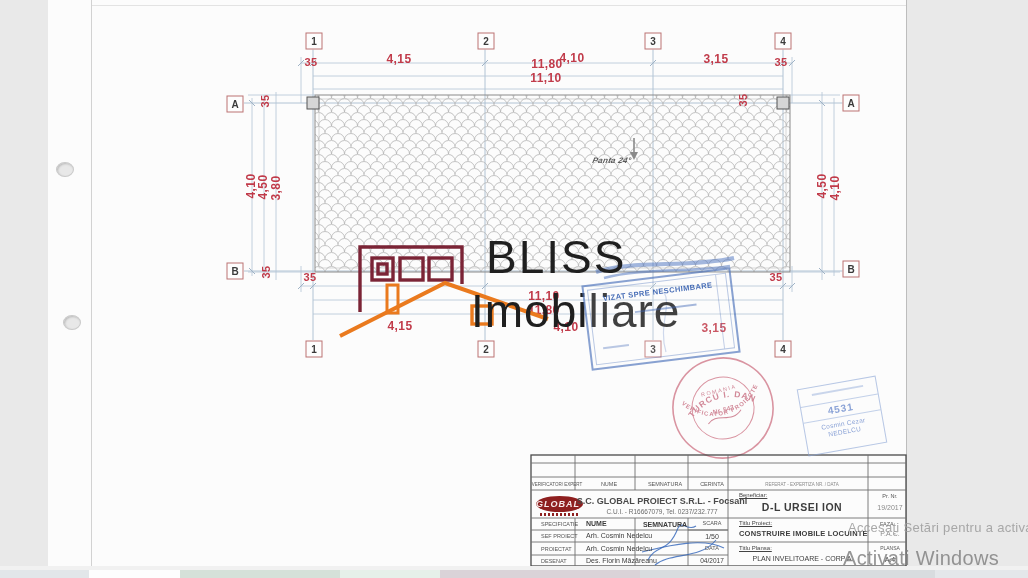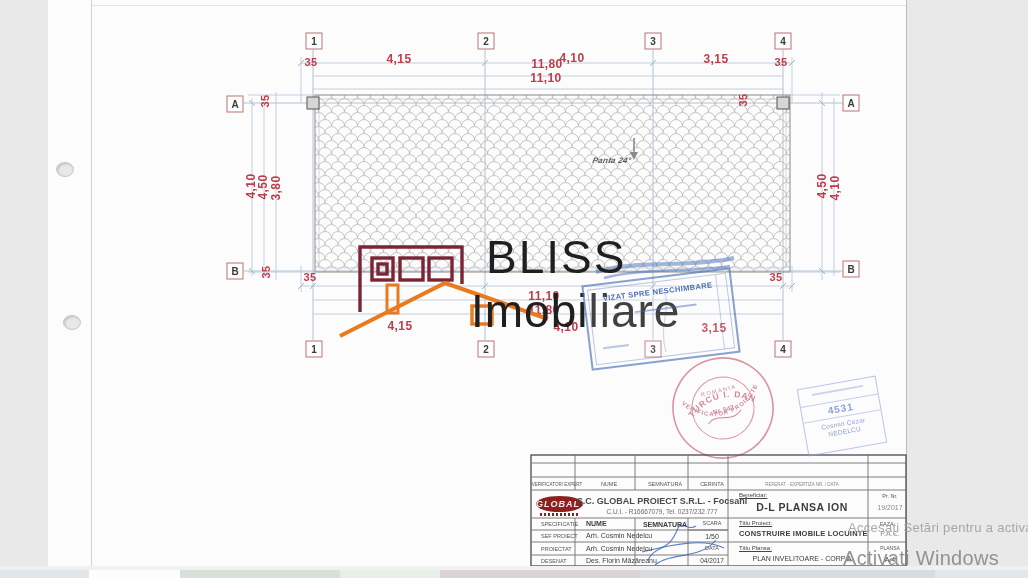--- a/index.html
+++ b/index.html
@@ -293,21 +293,21 @@
 <span class="tb t65 ctr" style="left:708px;top:560px;">04/2017</span>
 
 <span class="tb lbl" style="left:533px;top:533px;">SEF PROIECT</span>
 <span class="tb t7" style="left:578px;top:532px;">Arh. Cosmin Nedelcu</span>
 <span class="tb lbl" style="left:533px;top:546px;">PROIECTAT</span>
 <span class="tb t7" style="left:578px;top:545px;">Arh. Cosmin Nedelcu</span>
 <span class="tb lbl" style="left:533px;top:558px;">DESENAT</span>
 <span class="tb t7" style="left:578px;top:557px;">Des. Florin Măzăreanu</span>
 
 <span class="tb lbl-u" style="left:731px;top:492px;">Beneficiar:</span>
-<span class="tb ctr" style="left:798px;top:507px;font-size:10.5px;font-weight:bold;letter-spacing:.5px;">D-L PLANSA ION</span>
+<span class="tb ctr" style="left:798px;top:507px;font-size:10.5px;font-weight:bold;letter-spacing:.5px;">D-L URSEI ION</span>
 <span class="tb lbl ctr" style="left:886px;top:496px;">Pr. Nr.</span>
 <span class="tb t7 ctr faint" style="left:886px;top:507px;">19/2017</span>
 
 <span class="tb lbl-u" style="left:731px;top:520px;">Titlu Proiect:</span>
 <span class="tb" style="left:731px;top:529px;font-size:7.5px;font-weight:bold;letter-spacing:.2px;">CONSTRUIRE IMOBILE LOCUINTE</span>
 <span class="tb lbl" style="left:872px;top:521px;">FAZA:</span>
 <span class="tb t7 ctr faint" style="left:886px;top:533px;">P.A.C.</span>
 
 <span class="tb lbl-u" style="left:731px;top:545px;">Titlu Plansa:</span>
 <span class="tb t7 ctr" style="left:798px;top:558px;">PLAN INVELITOARE - CORP A</span>

